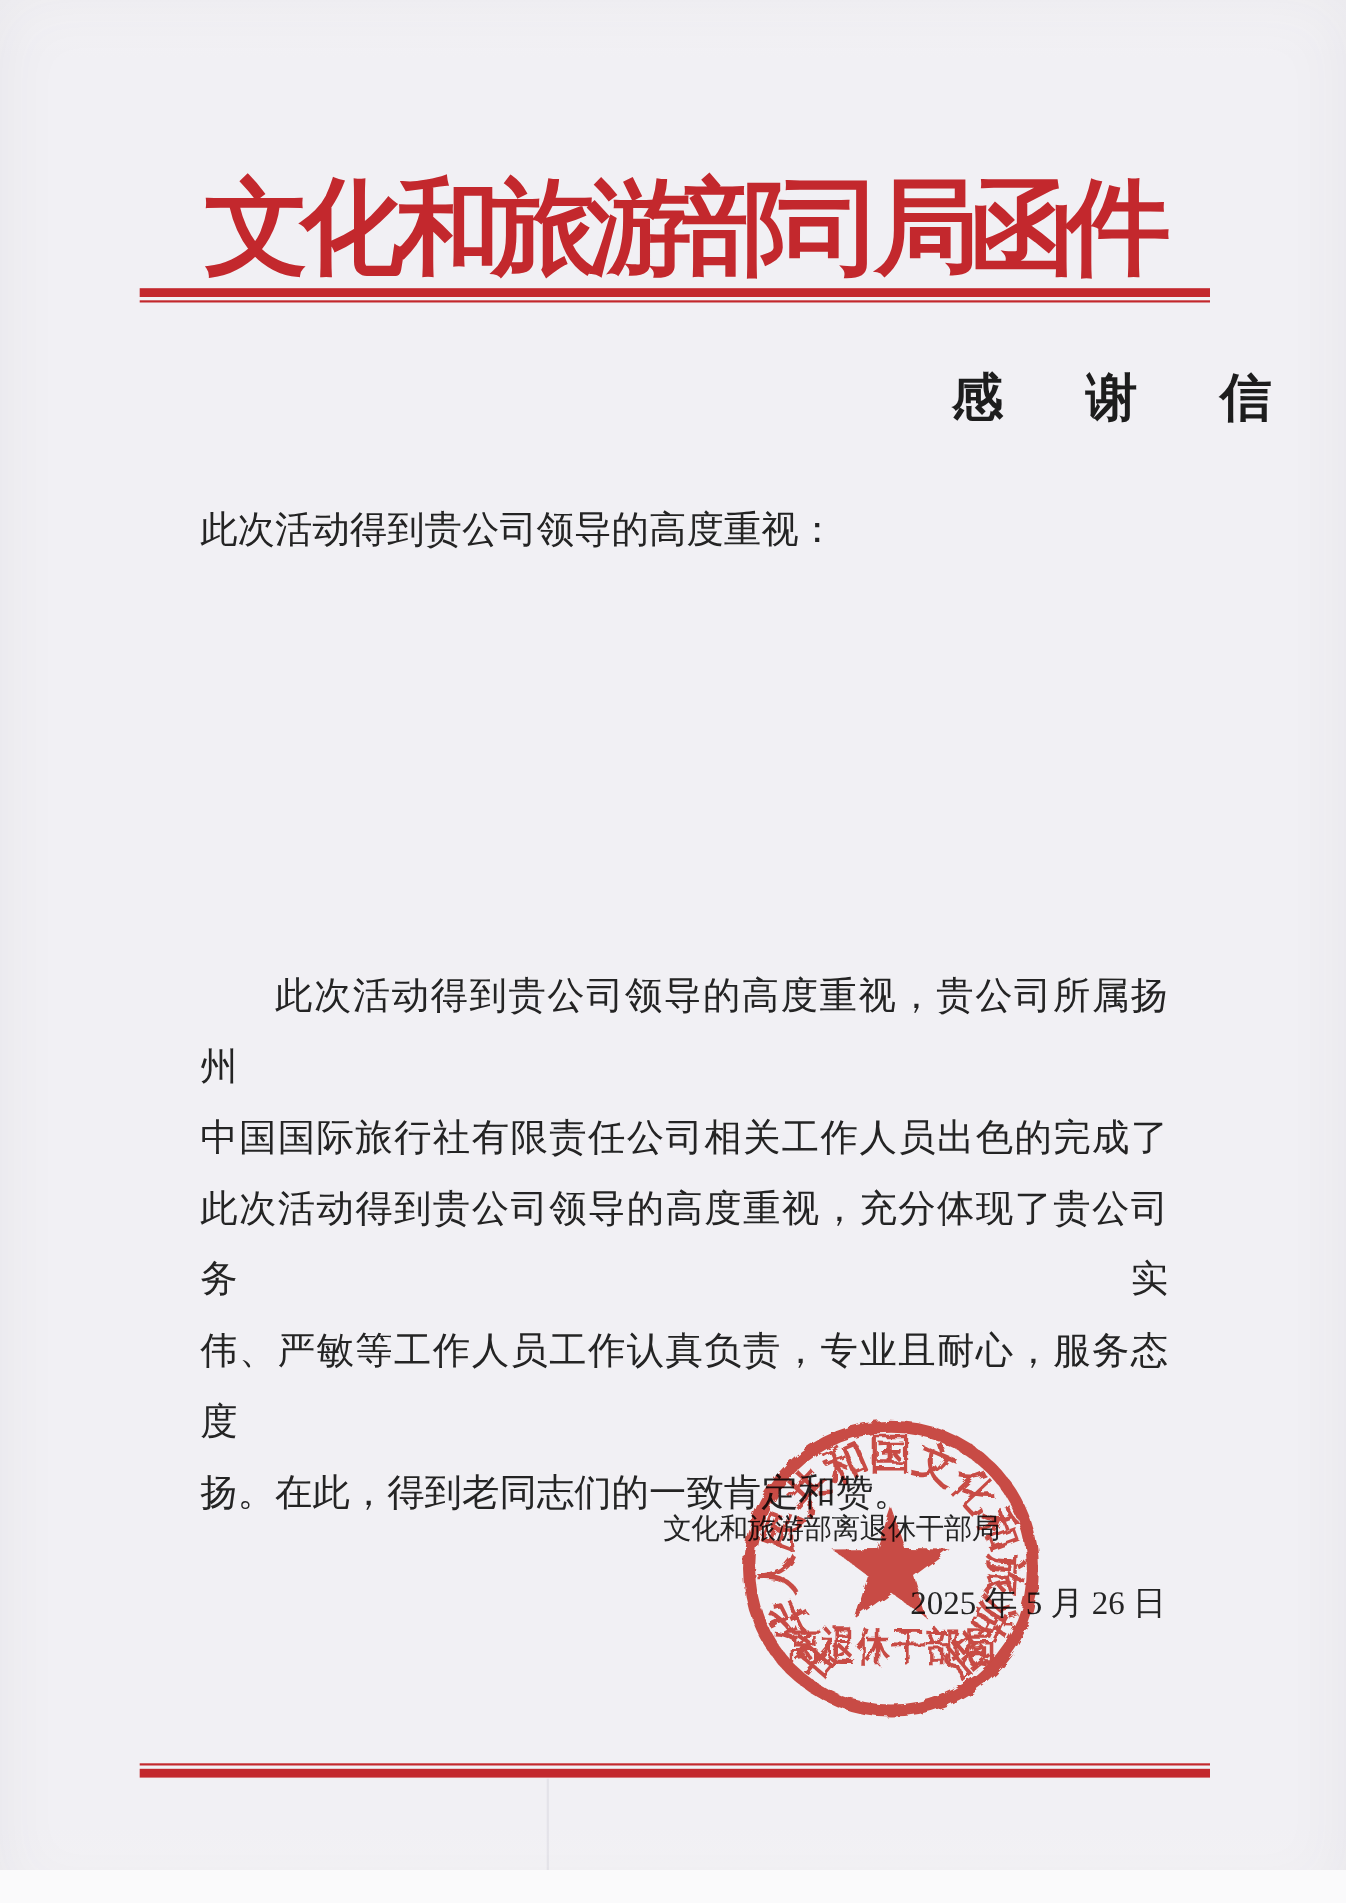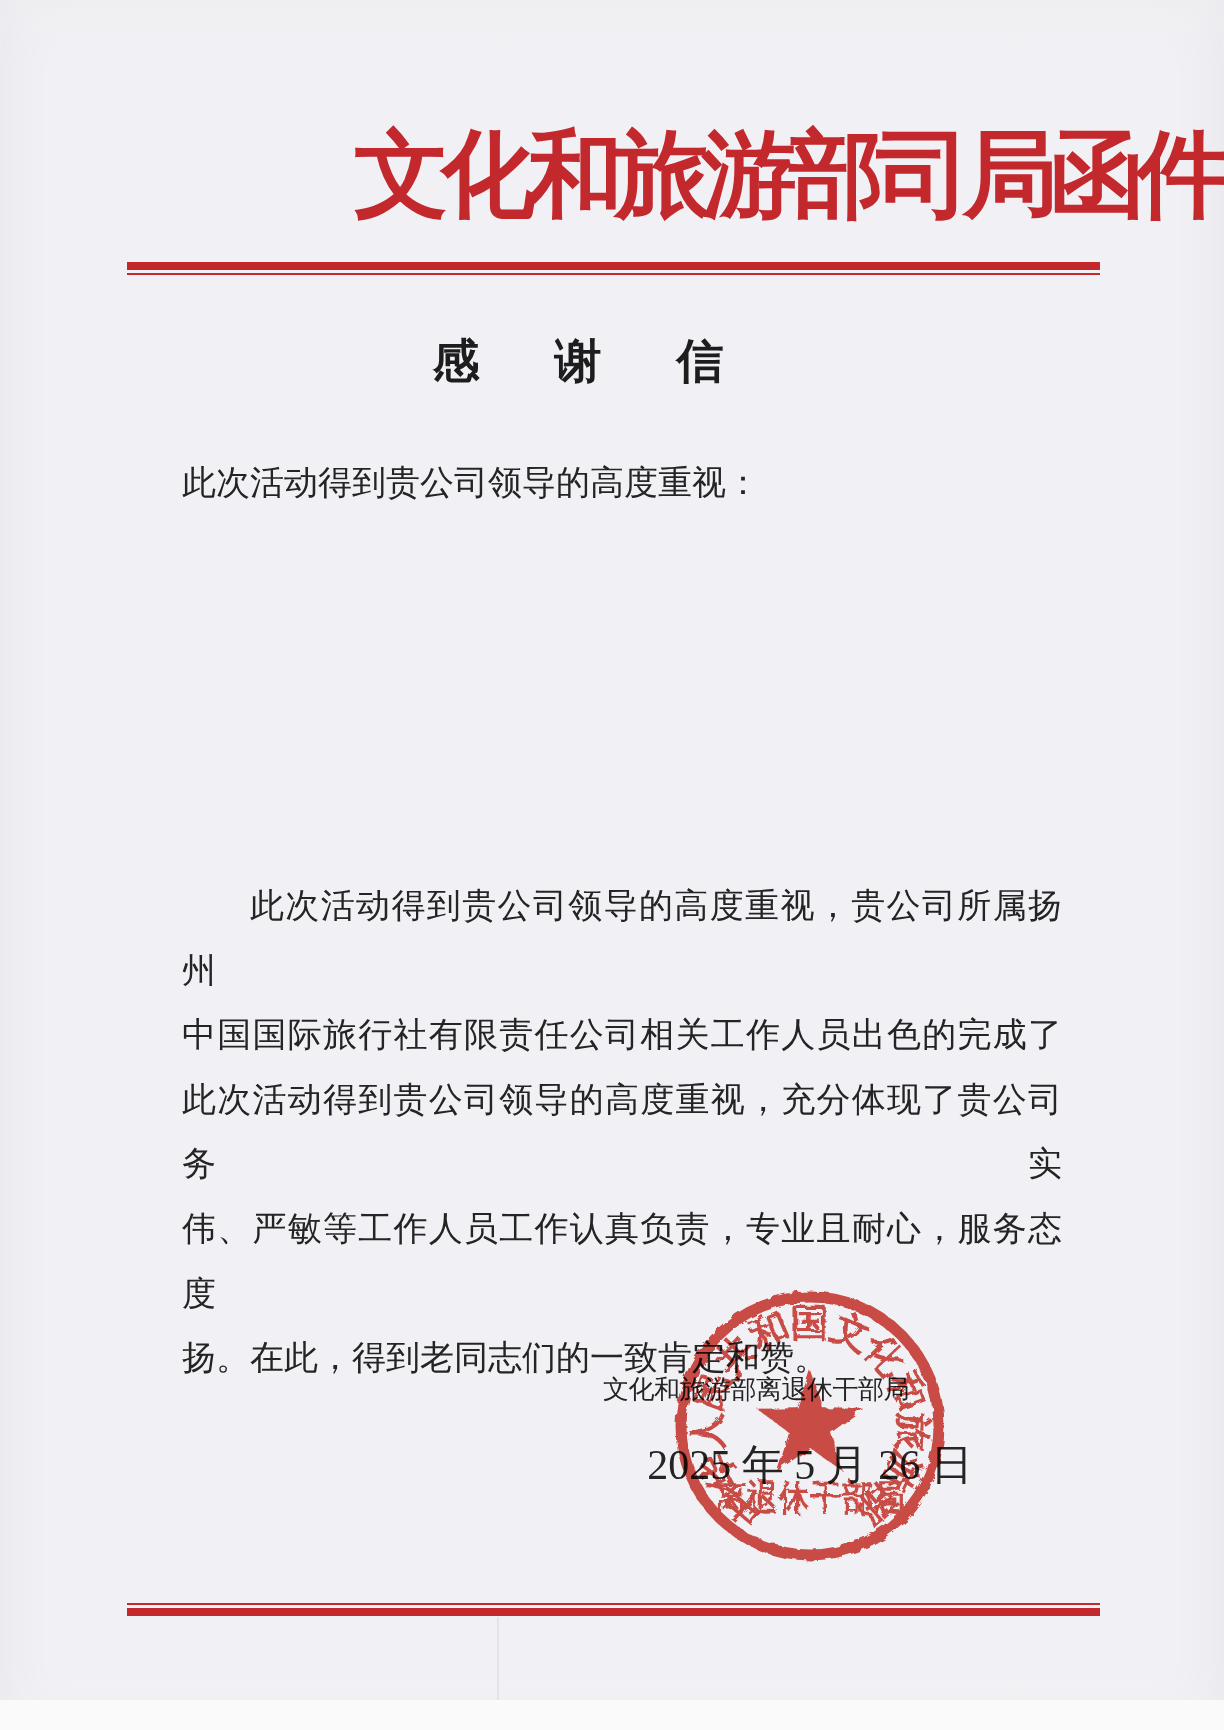--- a/index.html
+++ b/index.html
@@ -11,53 +11,53 @@
     background-image:
       linear-gradient(180deg, #f4f3f6 0%, #f1f0f4 3%, #f1f0f4 96%, #f3f2f5 100%),
       radial-gradient(ellipse at 50% 40%, rgba(255,255,255,.25), rgba(0,0,0,.02));
     box-shadow: inset 0 0 60px rgba(60,60,80,.06);
     overflow:hidden;
     font-family:"Liberation Serif","DejaVu Serif",serif;
     color:#262626;
   }
   
   .letterhead{
-    position:absolute;top:112px;left:0;width:100%;
-    text-align:right;padding-left:18px;box-sizing:border-box;
+    position:absolute;top:144px;left:0;width:100%;
+    text-align:center;padding-left:18px;box-sizing:border-box;
     font-size:95px;font-weight:700;letter-spacing:-8px;
     color:var(--accent,#c3282d);
     font-family:"Liberation Serif","DejaVu Serif",serif;
     white-space:nowrap;
   }
   .rule{position:absolute;left:127px;width:973px;background:var(--accent,#c3282d);}
   .rule-top-thick{top:262px;height:8px;}
   .rule-top-thin{top:273px;height:2px;}
   .rule-bottom-thin{top:1603px;height:2px;}
   .rule-bottom-thick{top:1608px;height:8px;}
   
   .letter-title{
     position:absolute;top:330px;left:0;width:100%;
-    text-align:center;padding-right:54px;box-sizing:border-box;
+    text-align:right;padding-right:54px;box-sizing:border-box;
     font-size:47px;font-weight:700;letter-spacing:14px;
     font-family:"Liberation Sans","DejaVu Sans",sans-serif;
     color:#1d1d1d;white-space:nowrap;
   }
   
   .textblock{position:absolute;left:182px;width:880px;font-size:34px;color:#242424;}
   .block-a{top:452px;}
   .block-a .line{line-height:61.5px;}
   .block-b{top:874px;}
   .block-b .line{line-height:64.6px;}
   .salutation{line-height:61.5px;}
   .para .line{text-align:justify;text-align-last:justify;}
   .para .line:first-child{text-indent:2em;}
   .para .line:last-child{text-align-last:left;}
   
   .signature{position:absolute;top:1372px;left:603px;font-size:26px;letter-spacing:-.5px;color:#242424;white-space:nowrap;}
-  .dateline{position:absolute;top:1437px;left:560px;width:500px;text-align:center;font-size:42px;color:#242424;white-space:nowrap;}
+  .dateline{position:absolute;top:1437px;left:560px;width:500px;text-align:right;font-size:30px;color:#242424;white-space:nowrap;}
   
   .seal{
     position:absolute;left:660px;top:1276px;width:300px;height:300px;
     mix-blend-mode:multiply;opacity:.88;
   }
   .seal-ink text{
     fill:var(--seal,#ce382d);
     font-family:"Liberation Sans","DejaVu Sans",sans-serif;
     font-weight:700;
   }

